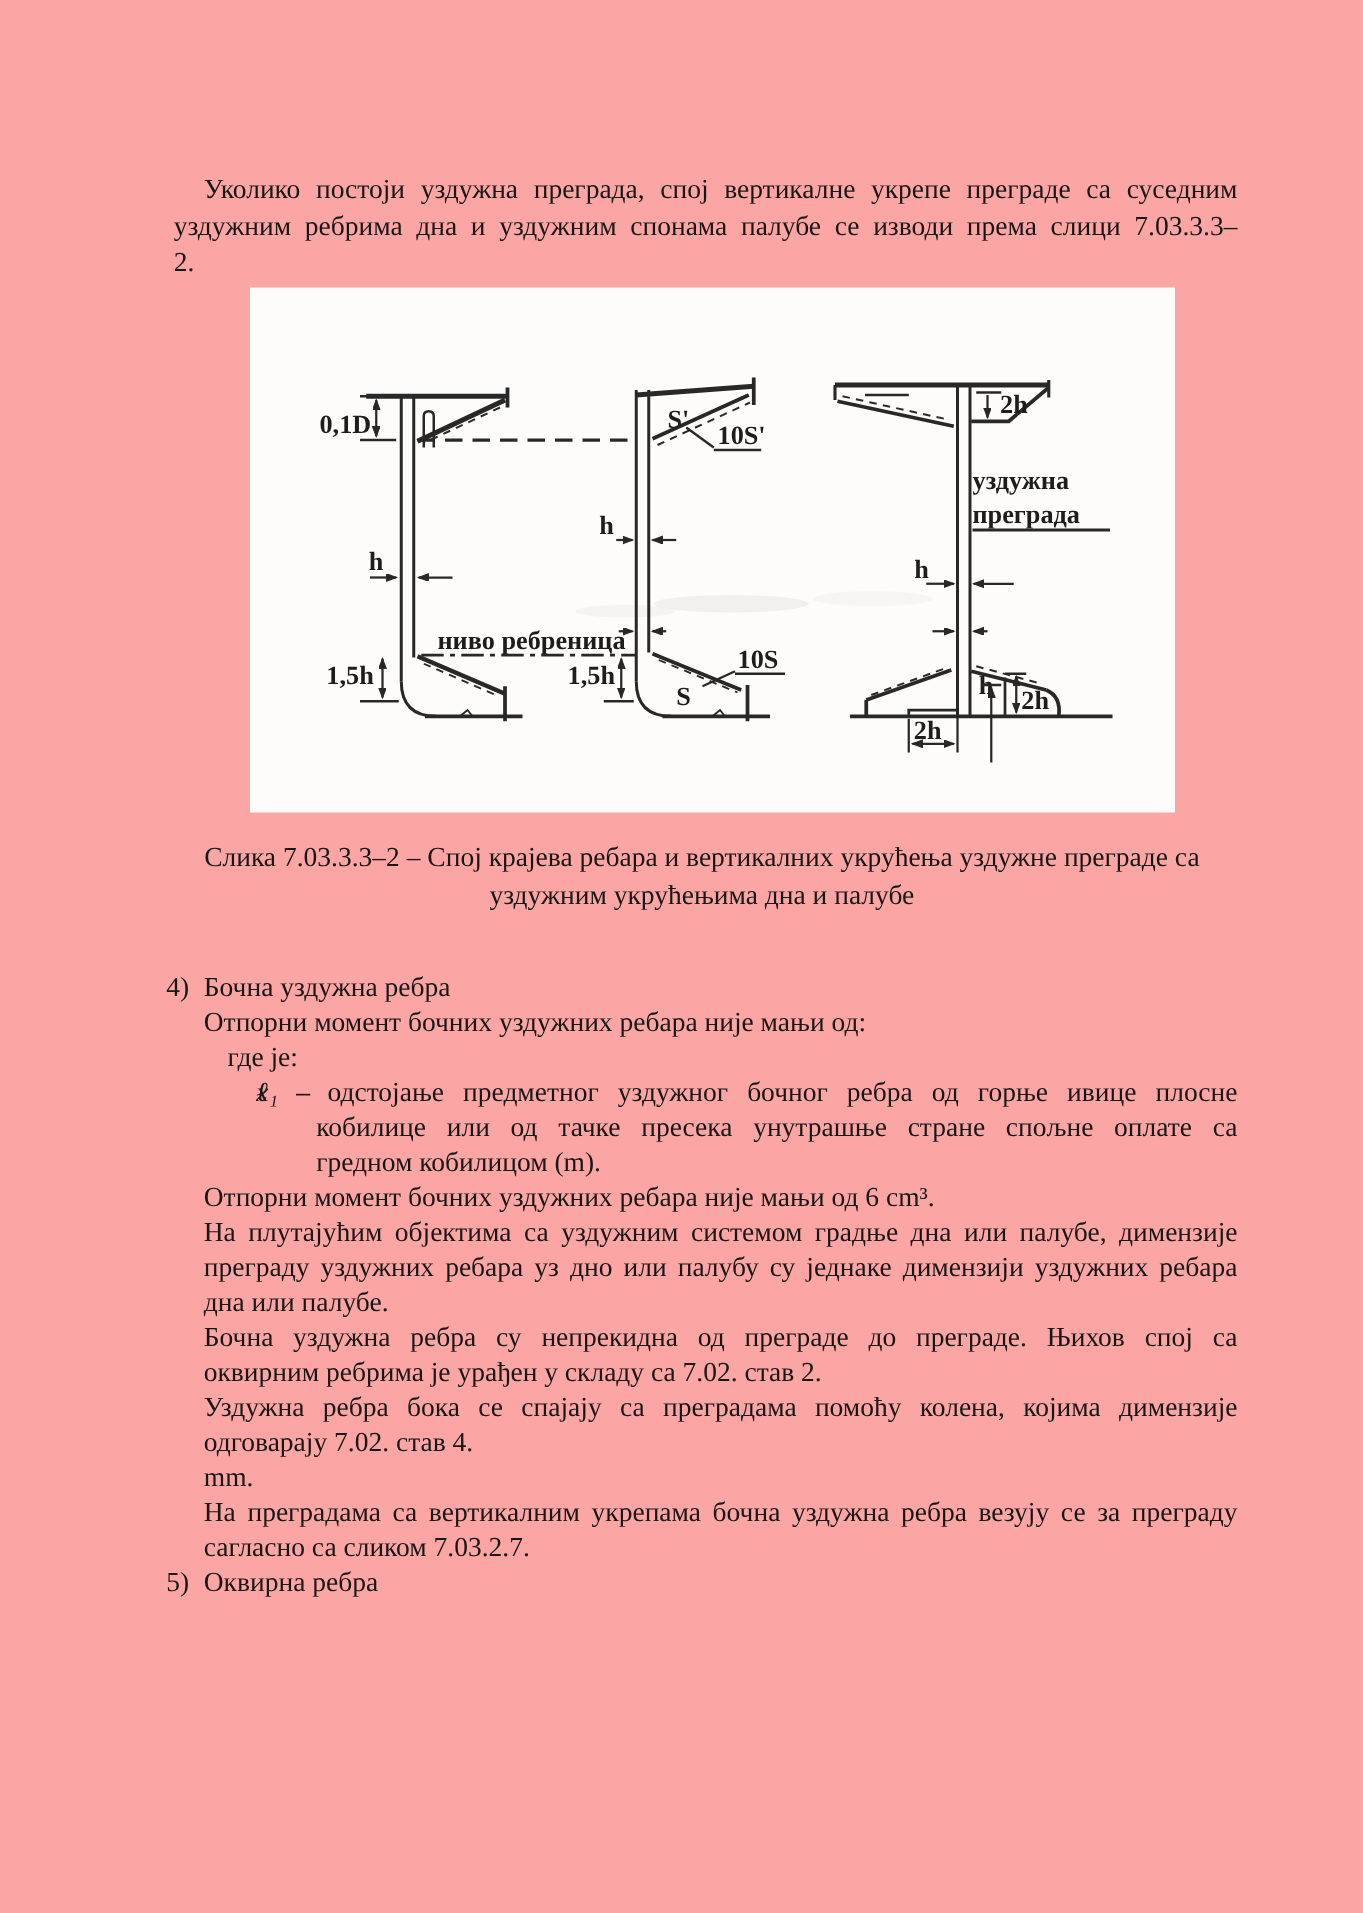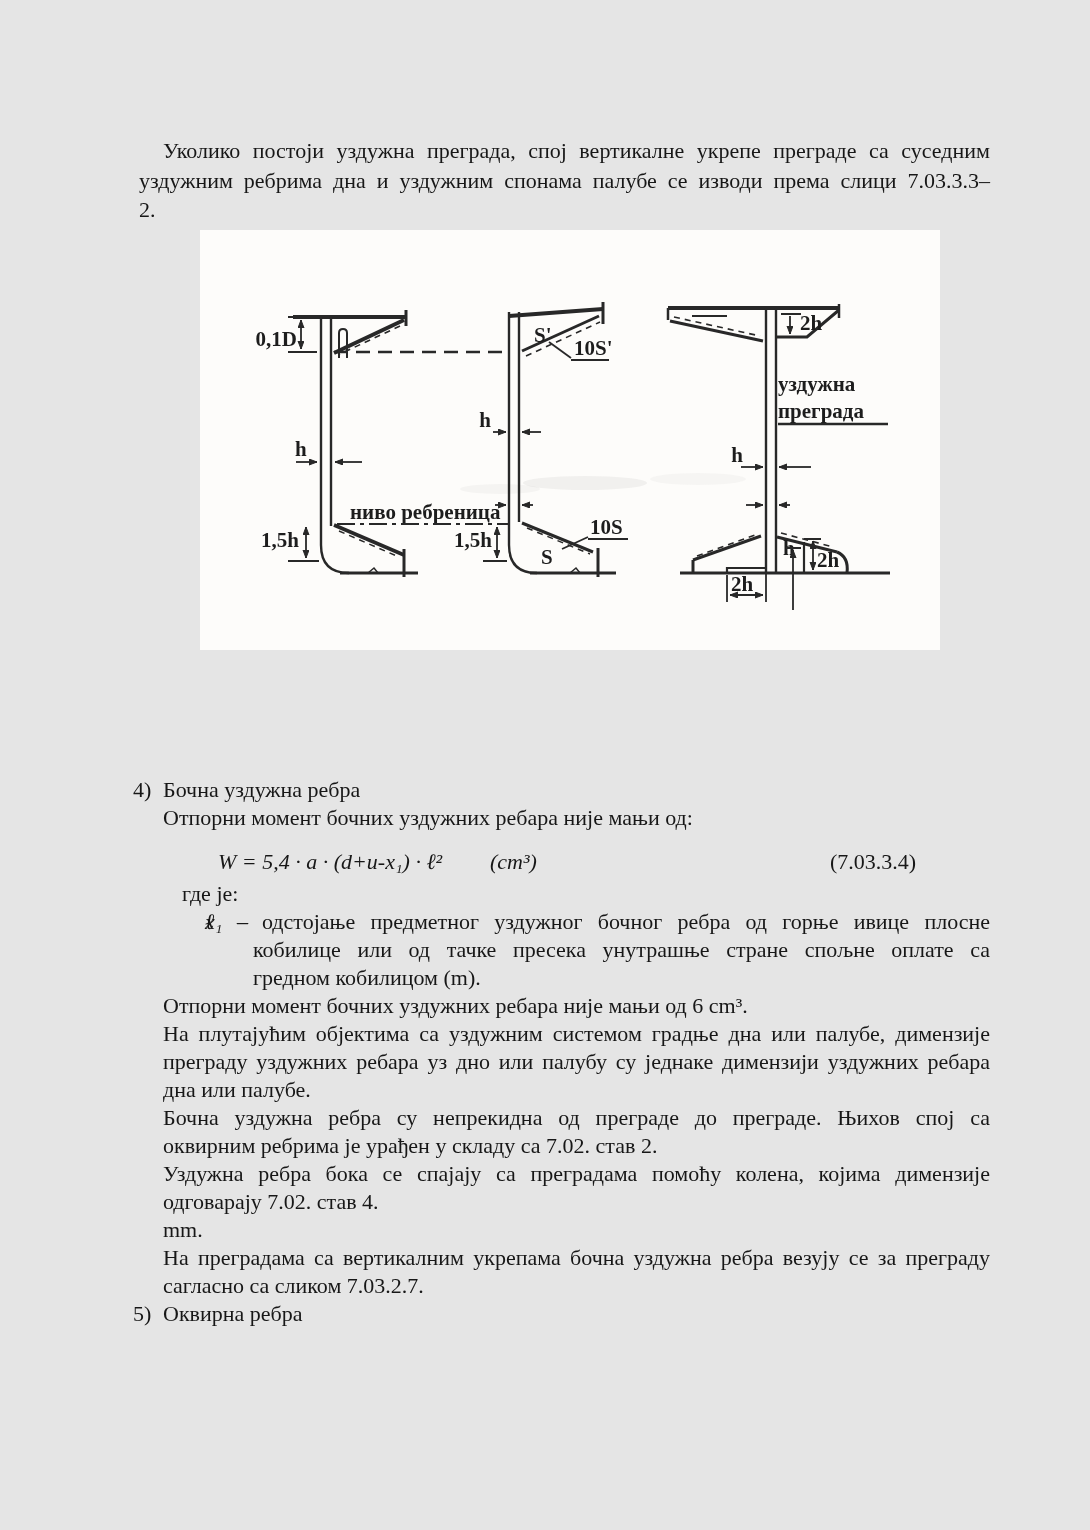--- a/index.html
+++ b/index.html
@@ -1,17 +1,17 @@
 <!DOCTYPE html>
 <html><head>
 <meta charset="utf-8">
 <style>
   html,body{margin:0;padding:0;background:#ffffff;}
   body{width:1090px;height:1530px;position:relative;font-family:"Liberation Serif","DejaVu Serif",serif;color:#171717;}
-  .page{position:absolute;inset:0;background:#e5e5e5;overflow:hidden;}
+  .page{position:absolute;inset:0;background:#fca5a5;overflow:hidden;}
   .txt{font-size:22px;line-height:29.5px;}
   .ln{text-align:justify;text-align-last:justify;white-space:normal;}
   .ln-last{text-align-last:left;}
   .intro{position:absolute;left:139px;top:136px;width:851px;}
   .intro .ln:first-child{text-indent:24px;}
   .figwrap{position:absolute;left:200px;top:230px;width:740px;height:420px;background:#fdfcfa;}
   .caption{position:absolute;left:133px;top:671px;width:857px;font-size:22px;line-height:30px;}
   .caption .ln,.caption .ln-last{text-align:center;text-align-last:center;}
   .sec{position:absolute;left:133px;top:776px;width:857px;font-size:22px;line-height:28px;}
   .sec-content{margin-left:30px;width:827px;}
@@ -171,34 +171,33 @@
         <text class="lbl" x="617" y="337">2h</text>
 
         <line x1="527" y1="345" x2="527" y2="372" stroke-width="1.8"></line>
         <line x1="566" y1="343" x2="566" y2="372" stroke-width="1.8"></line>
         <line x1="530" y1="365" x2="563" y2="365" stroke-width="1.8" marker-start="url(#ar)" marker-end="url(#ar)"></line>
         <text class="lbl" x="531" y="361">2h</text>
       </g>
     </svg>
   </div>
 
+  <div class="caption">
+      <div class="ln">Слика 7.03.3.3–2  – Спој крајева ребара и вертикалних укрућења уздужне преграде са</div>
+      <div class="ln ln-last">уздужним укрућењима дна и палубе</div>
+    </div>
 
   <div class="sec">
     <div class="sec-content">
       <div class="li">
         <span class="marker">4)</span>
         <span>Бочна уздужна ребра</span>
       </div>
       <div>Отпорни момент бочних уздужних ребара није мањи од:</div>
 
-      <div class="formula-row">
-        <span class="f-expr">W = 5,4 · a · (d+u-x₁) · ℓ²</span>
-        <span class="f-unit">(cm³)</span>
-        <span class="f-ref">(7.03.3.4)</span>
-      </div>
 
       <div class="where">где је:</div>
 
       <div class="def">
         <span class="sym">ℓ</span>
         <span class="dash">–</span>
       </div>
       <div class="def">
         <span class="sym">x₁</span>
         <span class="dash">–</span>

